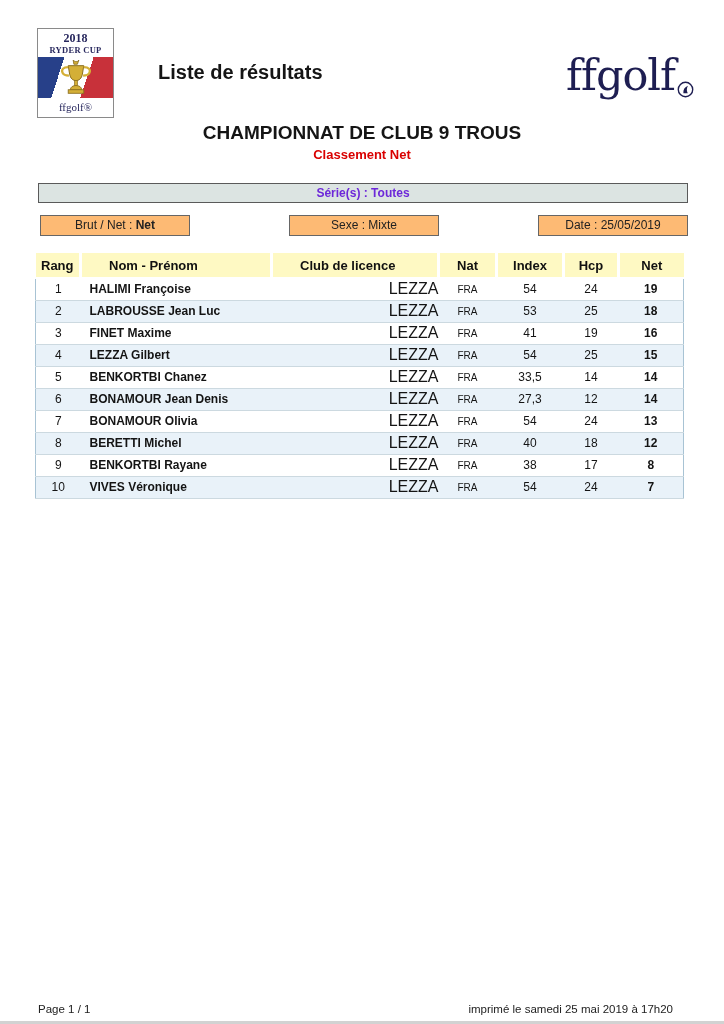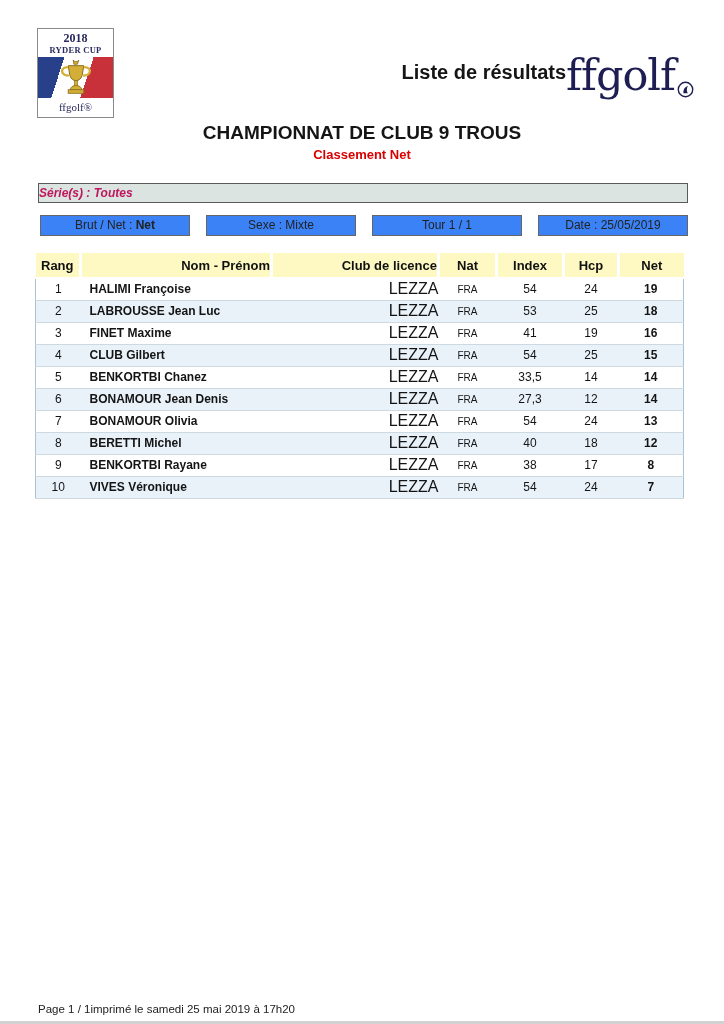--- a/index.html
+++ b/index.html
@@ -28,75 +28,75 @@
   .ryder-event { font-size: 8.5px; font-weight: bold; letter-spacing: 0.3px; line-height: 10px; }
   .ryder-flag {
     flex: 1; margin: 2px 0;
     background: linear-gradient(108deg, #274089 0 30%, #ffffff 30% 63%, #c8313a 63% 100%);
     display: flex; align-items: center; justify-content: center;
   }
   .ryder-brand {
     text-align: center; font-family: "Liberation Serif", serif;
     font-size: 11px; color: #28285e; padding-bottom: 3px; line-height: 14px;
   }
-  .doc-title-wrap { flex: 1; text-align: right; margin-left: 44px; }
+  .doc-title-wrap { flex: 1; text-align: left; margin-left: 44px; }
   .doc-title { font-size: 20px; font-weight: bold; color: #151515; }
   .ffgolf-logo { flex: 0 0 auto; display: flex; align-items: flex-end; padding-top: 4px; }
   .ffgolf-word {
     font-family: "DejaVu Serif", "Liberation Serif", serif;
     font-size: 43px; line-height: 46px; color: #1e1e52; letter-spacing: -1px;
   }
   .ffgolf-reg { margin-left: 2px; margin-top: -2px; }
 
   
   .comp-title { text-align: center; font-size: 19px; font-weight: bold; margin-top: 4px; color: #151515; }
   .comp-subtitle { text-align: center; font-size: 13px; font-weight: bold; color: #d90000; margin-top: 3px; }
 
   
   .series-bar {
     margin: 21px 36px 0 38px; height: 20px; line-height: 18px;
     background: #dce4e2; border: 1px solid #5a5a5a;
-    text-align: left; font-size: 12px; font-weight: bold; color: #be185d; font-style: italic;
+    text-align: center; font-size: 12px; font-weight: bold; color: #6d28d9;
   }
 
   
   .filters { margin: 12px 36px 0 40px; display: flex; justify-content: space-between; }
   .filter-box {
     width: 150px; height: 21px; line-height: 19px;
-    border: 1px solid #666; background: #3b82f6;
+    border: 1px solid #666; background: #fdba74;
     text-align: center; font-size: 12px; color: #222;
   }
   .filter-box b { font-weight: bold; }
 
   
   .table-wrap { margin: 17px 36px 0 35px; }
   table.results { border-collapse: collapse; width: 648px; table-layout: fixed; }
   table.results thead th {
     background: #fef9c3; color: #111; font-size: 13px; font-weight: bold;
     height: 25px; border-left: 3px solid #ffffff; border-bottom: 2px solid #ffffff;
     text-align: center; padding: 0;
   }
   table.results thead th:first-child { border-left: none; }
-  table.results thead th.c1, table.results thead th.c2 { text-align: right; padding-left: 27px; margin-left: 40px; }
+  table.results thead th.c1, table.results thead th.c2 { text-align: left; padding-left: 27px; margin-left: 40px; }
   table.results tbody { border: 1px solid #a8c3d4; }
   table.results tbody tr { background: #ffffff; border-bottom: 1px solid #ccd9e0; }
   table.results tbody tr.alt { background: #e9f2f9; }
   table.results td { height: 22px; padding: 0; font-size: 12px; color: #141414; text-align: center; }
   table.results td.c0 { font-size: 12px; }
   table.results td.c1 { text-align: left; padding-left: 9px; font-weight: bold; font-size: 12px; }
   table.results td.c2 { text-align: right; padding-left: 9px; font-size: 16px; }
   table.results td.c3 { font-size: 10px; }
   table.results td.c6 { font-weight: bold; }
   .w-rang { width: 45px; } .w-nom { width: 191px; } .w-club { width: 167px; }
   .w-nat { width: 58px; } .w-index { width: 67px; } .w-hcp { width: 55px; } .w-net { width: 65px; }
 
   
   .footer {
-    position: absolute; left: 0; right: 2px; bottom: 9px;
-    padding: 0 39px 0 38px; display: flex; 
+    position: absolute; left: 0; right: 12px; bottom: 9px;
+    padding: 0 39px 0 38px; display: flex; justify-content: space-between;
     font-size: 11.5px; color: #222;
   }
 </style>
 </head>
 <body>
 
 <div class="page">
 
   <div class="topbar">
     <div class="ryder-logo">
@@ -137,23 +137,20 @@
   <div class="series-bar">Série(s) : Toutes</div>
 
   <div class="filters">
     <div class="filter-box">
       <span>Brut / Net :</span>
       <b>Net</b>
     </div>
     <div class="filter-box">
       <span>Sexe :</span>
       <span>Mixte</span>
-    </div>
-    <div class="filter-box">
-      <span>Tour 1 / 1</span>
     </div>
     <div class="filter-box">
       <span>Date : 25/05/2019</span>
     </div>
   </div>
 
   <div class="table-wrap">
     <table class="results">
       <colgroup>
         <col class="w-rang">
@@ -198,21 +195,21 @@
             <td class="c0">3</td>
             <td class="c1">FINET Maxime</td>
             <td class="c2">LEZZA</td>
             <td class="c3">FRA</td>
             <td class="c4">41</td>
             <td class="c5">19</td>
             <td class="c6">16</td>
           </tr>
           <tr class="alt">
             <td class="c0">4</td>
-            <td class="c1">CLUB Gilbert</td>
+            <td class="c1">LEZZA Gilbert</td>
             <td class="c2">LEZZA</td>
             <td class="c3">FRA</td>
             <td class="c4">54</td>
             <td class="c5">25</td>
             <td class="c6">15</td>
           </tr>
           <tr>
             <td class="c0">5</td>
             <td class="c1">BENKORTBI Chanez</td>
             <td class="c2">LEZZA</td>

